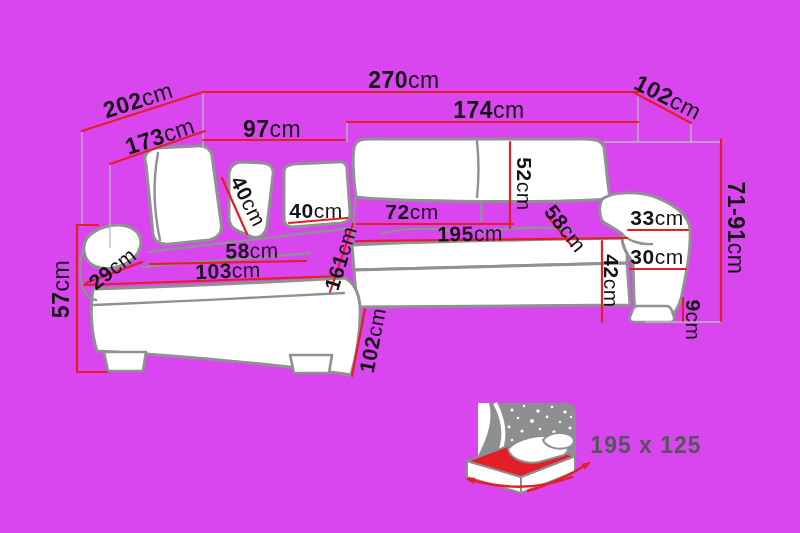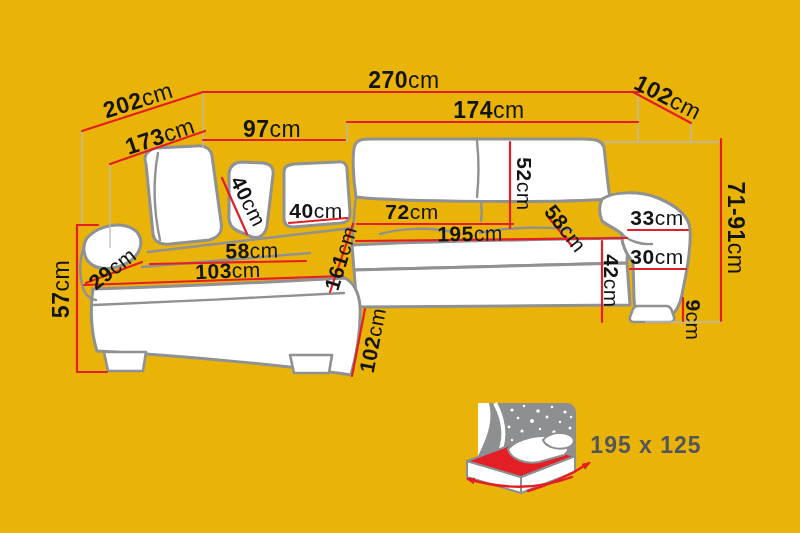--- a/index.html
+++ b/index.html
@@ -1,16 +1,16 @@
 <!DOCTYPE html>
 <html><head>
 <meta charset="utf-8">
 <style>
   html,body{margin:0;padding:0;background:#fff;}
-  #stage{position:relative;width:800px;height:533px;background:#eab308;overflow:hidden;
+  #stage{position:relative;width:800px;height:533px;background:#d946ef;overflow:hidden;
          font-family:"Liberation Sans",sans-serif;}
   svg{position:absolute;left:0;top:0;}
   .sofa{fill:#ffffff;stroke:#8f9193;stroke-width:3;stroke-linejoin:round;stroke-linecap:round;}
   .seam{fill:none;stroke:#8f9193;stroke-width:2.4;stroke-linecap:round;}
   .ext{stroke:#b9babc;stroke-width:1.3;fill:none;}
   .dim{stroke:#e31e24;stroke-width:2.2;fill:none;stroke-linecap:round;}
   .dim-text{font-family:"Liberation Sans",sans-serif;font-size:21px;fill:#141414;letter-spacing:.5px;}
   .dim-text.lg{font-size:23px;}
   .dim-text .v{font-weight:bold;}
   .dim-text .u{font-weight:normal;}

